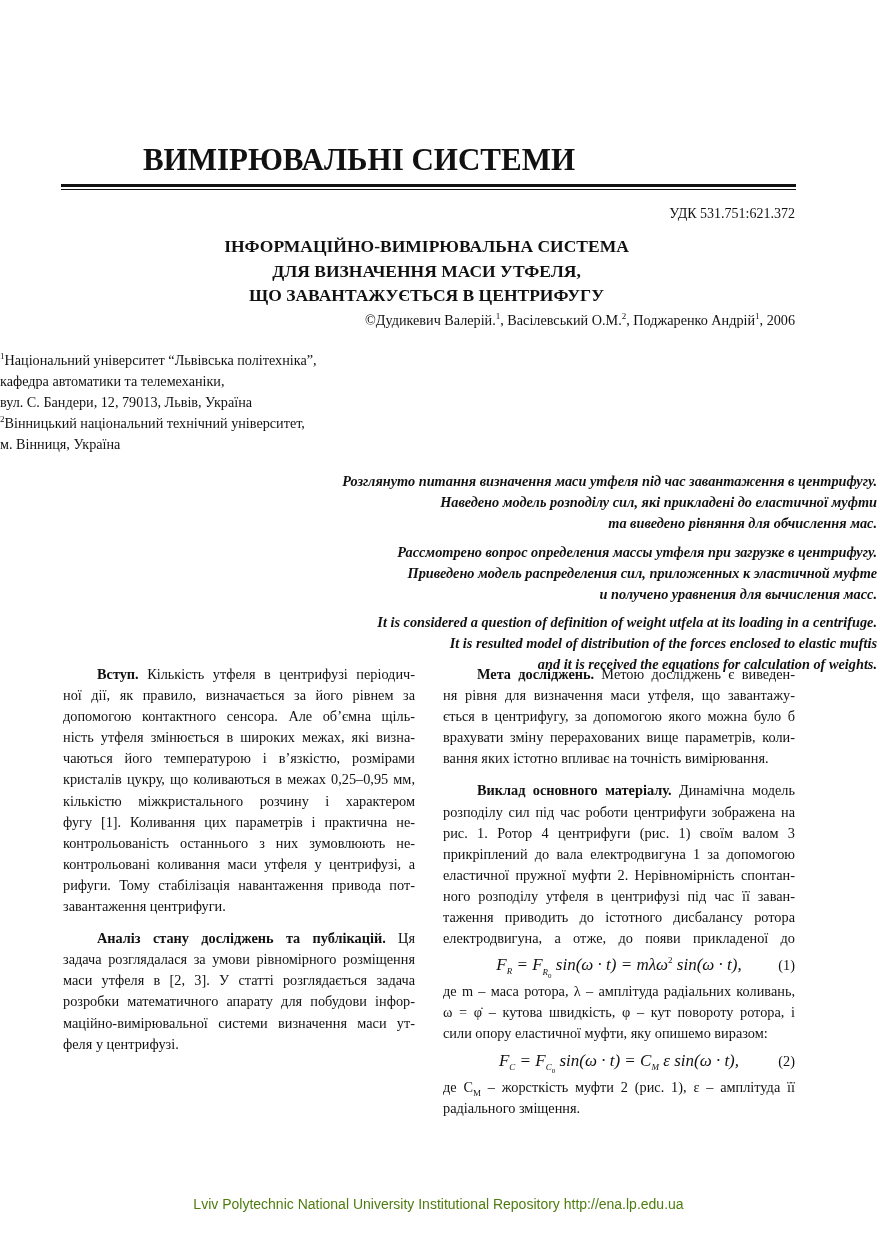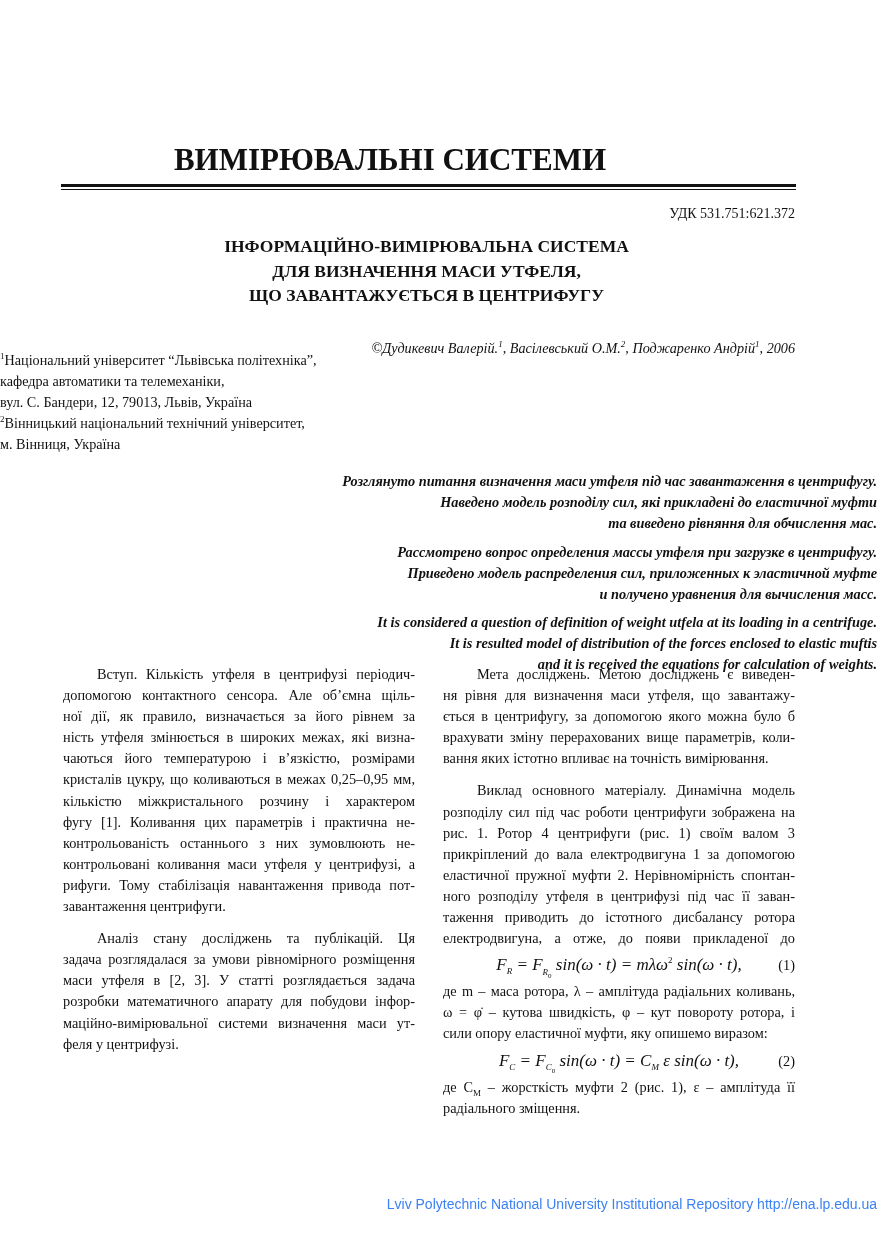--- a/index.html
+++ b/index.html
@@ -1,46 +1,46 @@
 <!DOCTYPE html>
 <html><head>
 <meta charset="utf-8">
 <style>
   html, body { margin: 0; padding: 0; background: #ffffff; }
   body { width: 877px; height: 1240px; position: relative; overflow: hidden;
          font-family: "Liberation Serif", "DejaVu Serif", serif; color: #111; }
   .abs { position: absolute; }
   .section-title { left: 0; width: 718px; top: 142px; text-align: center;
-         font-weight: bold; font-size: 31px; letter-spacing: 0px; line-height: 36px; padding-left: 31px; }
+         font-weight: bold; font-size: 31px; letter-spacing: 0px; line-height: 36px; }
   .rule1 { left: 61px; width: 735px; top: 184px; height: 3px; background: #111; }
   .rule2 { left: 61px; width: 735px; top: 189px; height: 1px; background: #111; }
   .udk { right: 82px; top: 206px; font-size: 14px; }
   .title { left: 0; width: 877px; top: 234px; text-align: center; font-weight: bold;
            font-size: 17.5px; line-height: 24.5px; }
   .title div { margin-left: -24px; }
-  .authors { right: 82px; top: 340px; font-style: italic; font-size: 14.2px; }
+  .authors { right: 82px; top: 312px; font-size: 14.2px; }
   .affil { left: 0; width: 756px; top: 350px; text-align: left; font-size: 14.2px; line-height: 21px; }
   .affil div { margin-left: -0px; }
   .abstract { left: 0; width: 877px; text-align: right; font-weight: bold; font-style: italic;
               font-size: 14.3px; line-height: 21px; margin-top: 12px; }
   .abs-ua { top: 459px; }
   .abs-ru { top: 530px; }
   .abs-en { top: 600px; }
   .col { top: 664px; width: 352px; font-size: 14.3px; line-height: 21.1px; text-align: justify; }
   .col-left { left: 63px; }
   .col-right { left: 443px; }
   .col p { margin: 0 0 11px 0; text-indent: 34px; }
-  .col b { font-weight: normal; }
+  .col b { font-weight: bold; }
   .line { display: block; text-align: justify; text-align-last: justify; white-space: nowrap; }
   .line.last { text-align-last: left; }
   .formula { text-align: center; font-style: italic; font-size: 17px; line-height: 28px; position: relative; margin: 2px 0 2px 0; }
   .formula .num { position: absolute; right: 0; top: 0; font-style: normal; font-size: 14.3px; }
   .formula .rm { font-style: normal; }
-  .footer { left: 0; width: 877px; top: 1196px; text-align: right; font-family: "Liberation Sans", sans-serif;
-            font-size: 14px; color: #3b82f6; }
+  .footer { left: 0; width: 877px; top: 1196px; text-align: center; font-family: "Liberation Sans", sans-serif;
+            font-size: 14px; color: #4d7c0f; }
   sup.s { font-size: 9px; vertical-align: super; line-height: 0; }
   sub.s { font-size: 9px; vertical-align: sub; line-height: 0; }
 </style>
 </head>
 <body>
 
 <div class="abs section-title">ВИМІРЮВАЛЬНІ СИСТЕМИ</div>
 <div class="abs rule1"></div>
 <div class="abs rule2"></div>
 <div class="abs udk">УДК 531.751:621.372</div>
@@ -73,22 +73,22 @@
 </div>
 <div class="abs abstract abs-en">
   <div>It is considered a question of definition of weight utfela at its loading in a centrifuge.</div>
   <div>It is resulted model of distribution of the forces enclosed to elastic muftis</div>
   <div>and it is received the equations for calculation of weights.</div>
 </div>
 
 <div class="abs col col-left">
   <p style="text-indent:0">
     <span class="line" style="padding-left:34px"><b>Вступ.</b><span> Кількість утфеля в центрифузі періодич-</span></span>
+    <span class="line">ної дії, як правило, визначається за його рівнем за</span>
     <span class="line">допомогою контактного сенсора. Але об’ємна щіль-</span>
-    <span class="line">ної дії, як правило, визначається за його рівнем за</span>
     <span class="line">ність утфеля змінюється в широких межах, які визна-</span>
     <span class="line">чаються його температурою і в’язкістю, розмірами</span>
     <span class="line">кристалів цукру, що коливаються в межах 0,25–0,95 мм,</span>
     <span class="line">кількістю міжкристального розчину і характером</span>
     <span class="line">фугу [1]. Коливання цих параметрів і практична не-</span>
     <span class="line">контрольованість останнього з них зумовлюють не-</span>
     <span class="line">контрольовані коливання маси утфеля у центрифузі, а</span>
     <span class="line">рифуги. Тому стабілізація навантаження привода пот-</span>
     <span class="line last">завантаження центрифуги.</span>
   </p>

